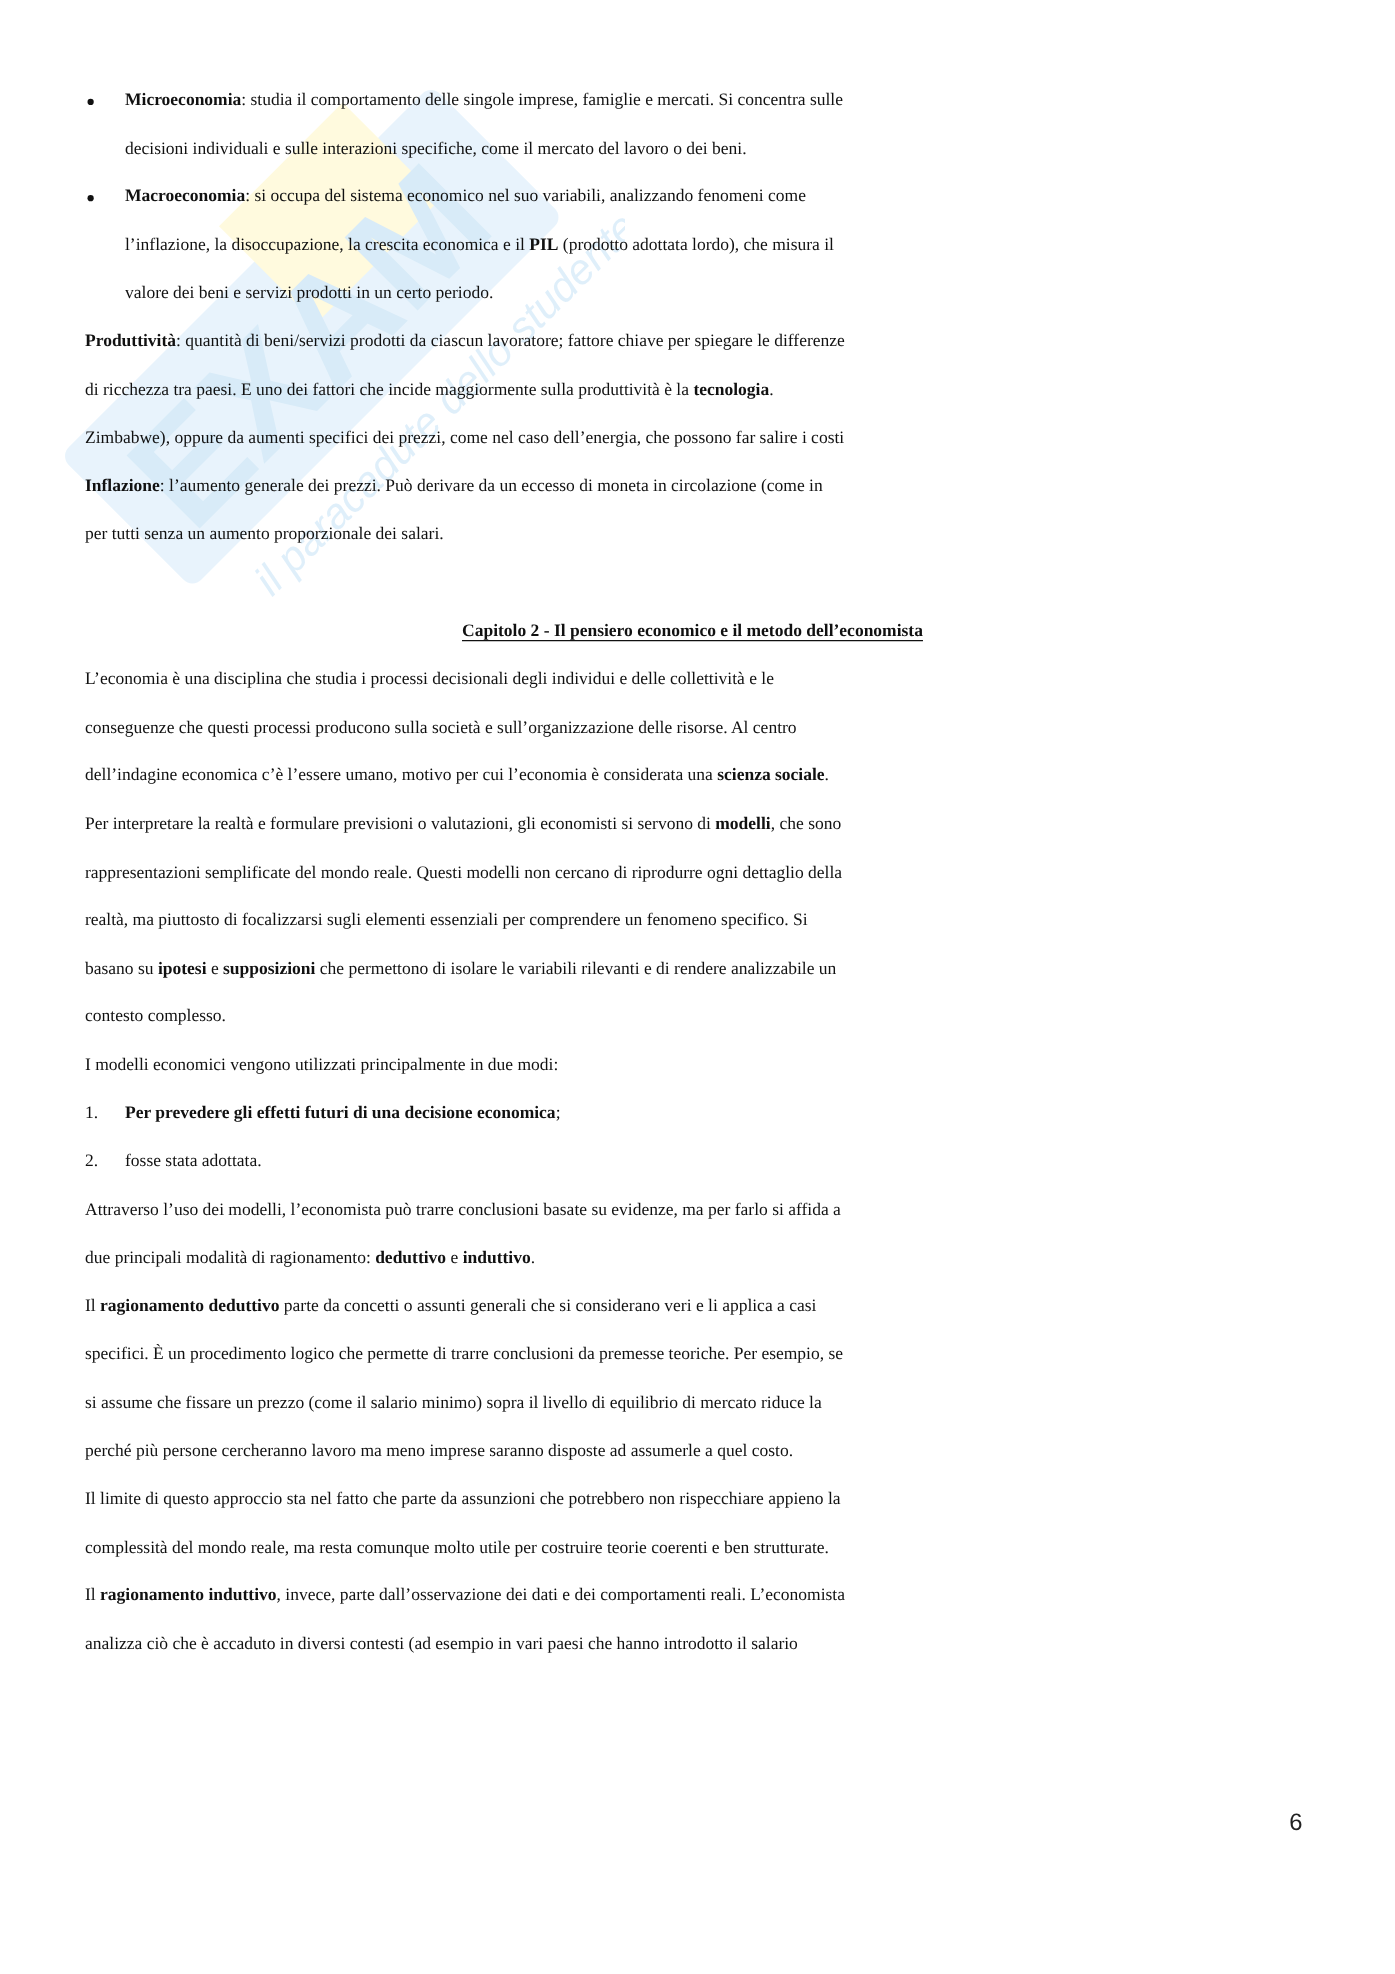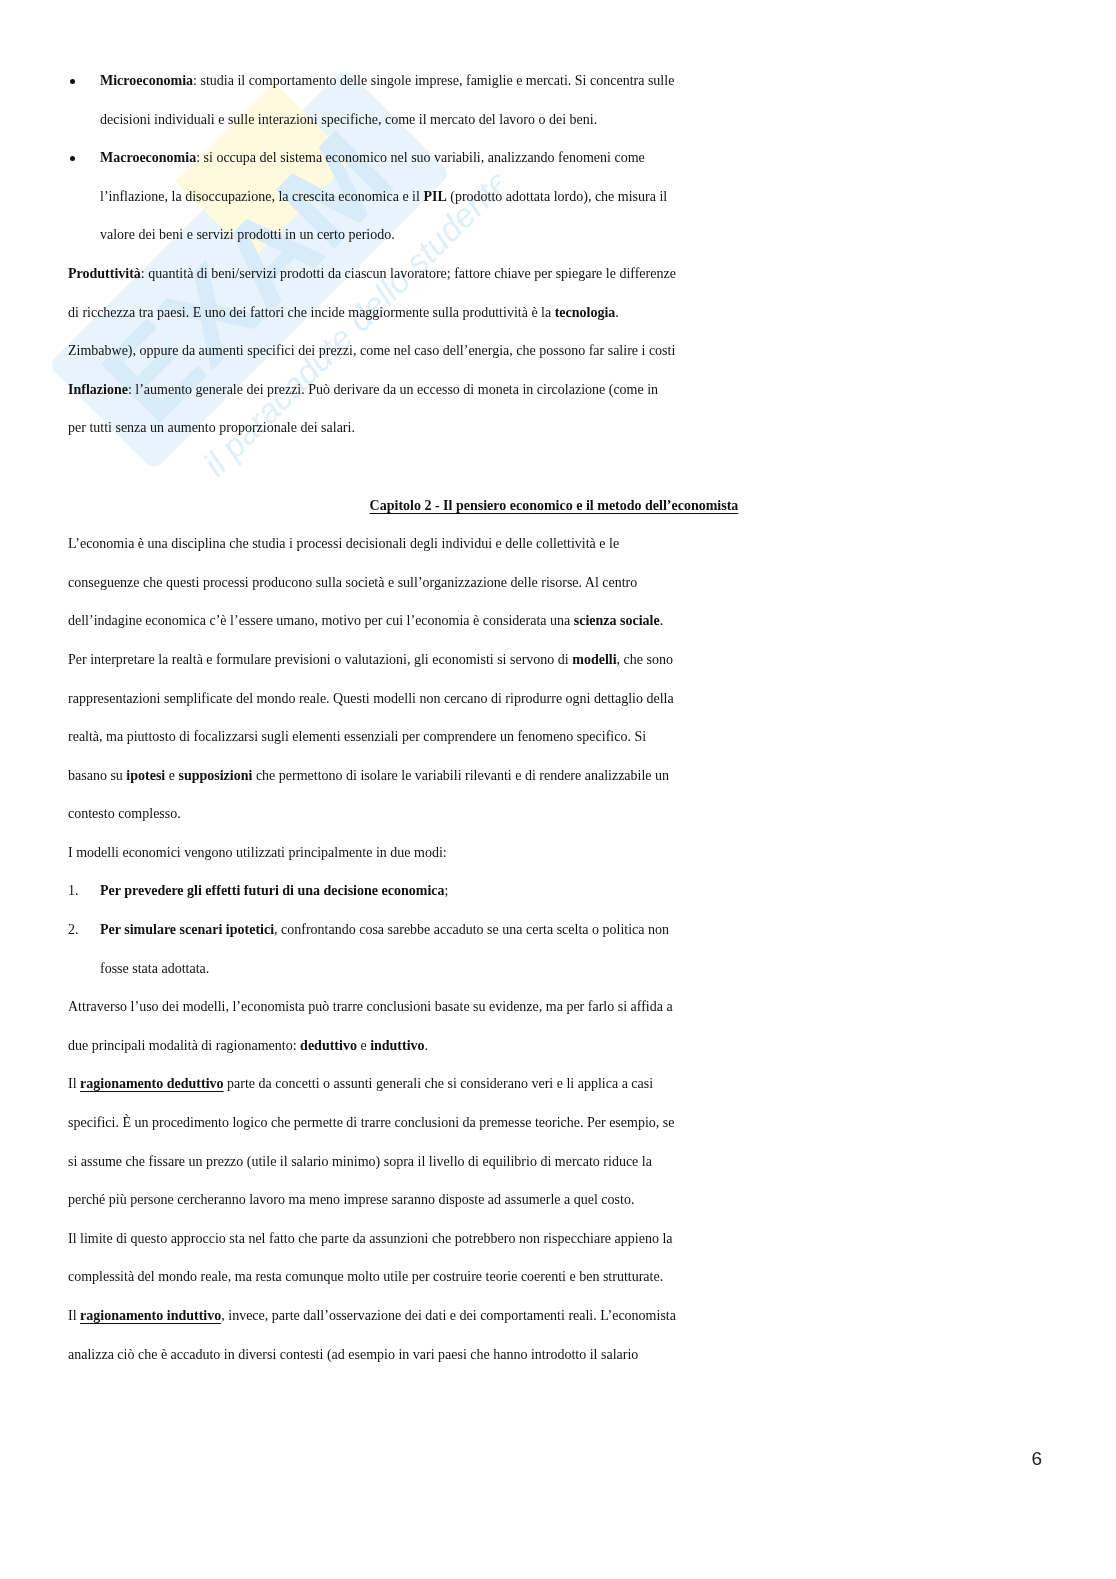--- a/index.html
+++ b/index.html
@@ -8,21 +8,21 @@
   .page { position: absolute; left: 0; top: 0; width: 1116px; height: 1579px; }
   .watermark { position: absolute; left: 20px; top: 40px; width: 480px; height: 480px; pointer-events: none; z-index: 0; }
   .content { position: absolute; left: 68px; top: 62px; width: 972px; z-index: 1;
              font-size: 14px; line-height: 38.6px; }
   .line { white-space: nowrap; height: 38.6px; }
   .bullet-row { position: relative; padding-left: 32px; }
   .bullet { position: absolute; left: 0; top: 0; width: 32px; }
   .bullet::before { content: ""; position: absolute; left: 2px; top: 17px; width: 5px; height: 5px; border-radius: 50%; background: #111; }
   .num { position: absolute; left: 0; top: 0; }
   b { font-weight: bold; }
-  .u { text-decoration: underline; text-underline-offset: 3px; margin-top: 31px; }
+  .u { text-underline-offset: 3px; margin-top: 31px; }
   .heading { text-align: center; font-weight: bold; text-decoration: underline; text-underline-offset: 3px; }
   .blank { height: 38.6px; }
   .page-number { position: absolute; right: 74px; top: 1448px; font-family: "Liberation Sans", "DejaVu Sans", sans-serif; font-size: 19px; color: #222; }
 </style>
 </head>
 <body>
 
 <div class="page">
 
   <svg class="watermark" viewBox="0 0 480 480">
@@ -79,33 +79,32 @@
     </div>
 
     <div class="line">I modelli economici vengono utilizzati principalmente in due modi:</div>
 
     <div class="bullet-row">
       <span class="num">1.</span>
       <div class="line"><b>Per prevedere gli effetti futuri di una decisione economica</b><span>;</span></div>
     </div>
     <div class="bullet-row">
       <span class="num">2.</span>
-      <div class="line"><b>Per simulare scenari ipotetici</b><span>, confrontando cosa sarebbe accaduto se una certa scelta o politica non</span></div>
       <div class="line">fosse stata adottata.</div>
     </div>
 
     <div>
       <div class="line">Attraverso l’uso dei modelli, l’economista può trarre conclusioni basate su evidenze, ma per farlo si affida a</div>
       <div class="line"><span>due principali modalità di ragionamento: </span><b>deduttivo</b><span> e </span><b>induttivo</b><span>.</span></div>
     </div>
 
     <div>
       <div class="line"><span>Il </span><b class="u">ragionamento deduttivo</b><span> parte da concetti o assunti generali che si considerano veri e li applica a casi</span></div>
       <div class="line">specifici. È un procedimento logico che permette di trarre conclusioni da premesse teoriche. Per esempio, se</div>
-      <div class="line">si assume che fissare un prezzo (utile il salario minimo) sopra il livello di equilibrio di mercato riduce la</div>
+      <div class="line">si assume che fissare un prezzo (come il salario minimo) sopra il livello di equilibrio di mercato riduce la</div>
       <div class="line">perché più persone cercheranno lavoro ma meno imprese saranno disposte ad assumerle a quel costo.</div>
     </div>
 
     <div>
       <div class="line">Il limite di questo approccio sta nel fatto che parte da assunzioni che potrebbero non rispecchiare appieno la</div>
       <div class="line">complessità del mondo reale, ma resta comunque molto utile per costruire teorie coerenti e ben strutturate.</div>
     </div>
 
     <div>
       <div class="line"><span>Il </span><b class="u">ragionamento induttivo</b><span>, invece, parte dall’osservazione dei dati e dei comportamenti reali. L’economista</span></div>

